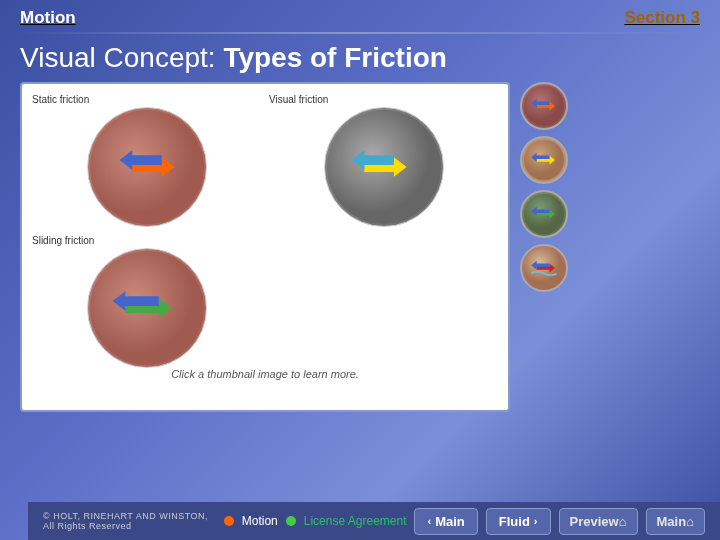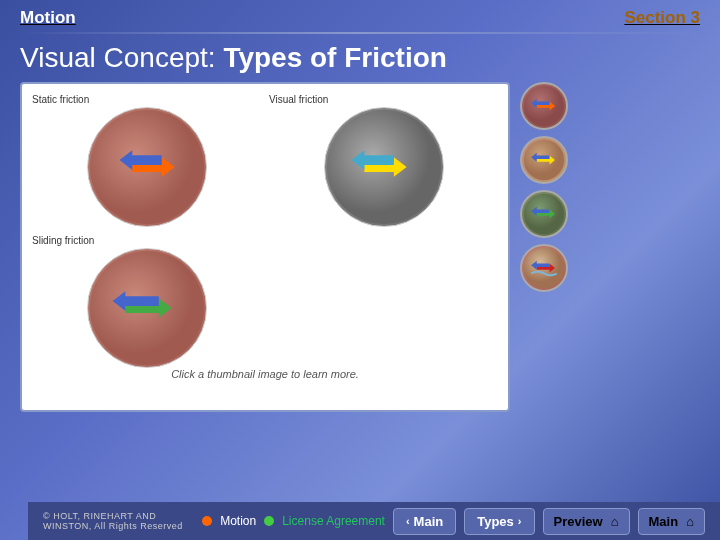--- a/index.html
+++ b/index.html
@@ -183,26 +183,26 @@
       text-decoration: none;
     }
 
     .nav-btn .arrow {
       font-size: 11px;
     }
 
     .nav-btn-home {
       display: flex;
       align-items: flex-end;
-      gap: 8px;
+      gap: 0;
       background: #5566aa;
       border: 1px solid #8899cc;
       border-radius: 4px;
       padding: 5px 10px;
-      color: #000000;
+      color: #e5e5e5;
       font-size: 13px;
       font-weight: bold;
       cursor: pointer;
     }
 
     .credits-link {
       display: flex;
       align-items: center;
       gap: 4px;
       color: #fff;
@@ -393,21 +393,21 @@
 
   <span class="dot-green"></span>
   <span class="license-link">License Agreement</span>
 
   <button class="nav-btn">
     <span class="arrow">‹</span>
     <span>Main</span>
   </button>
 
   <button class="nav-btn">
-    <span>Types</span>
+    <span>Fluid</span>
     <span class="arrow">›</span>
   </button>
 
   <button class="nav-btn-home">
     <span>Preview</span>
     <span>⌂</span>
   </button>
 
   <button class="nav-btn-home">
     <span>Main</span>

